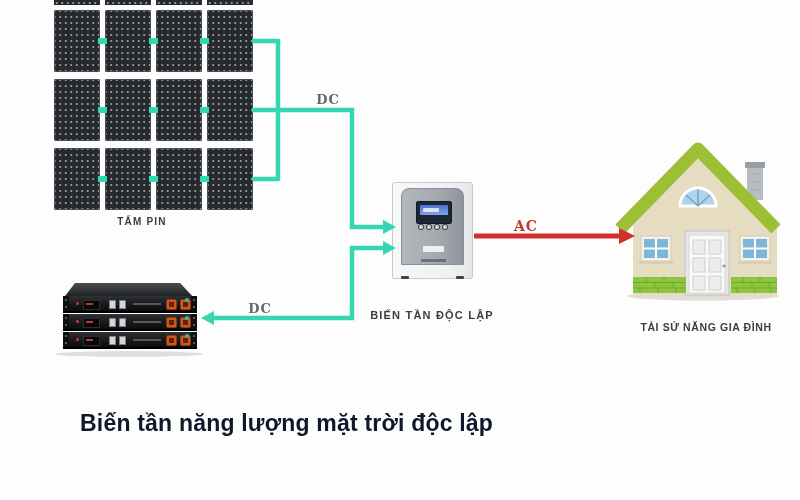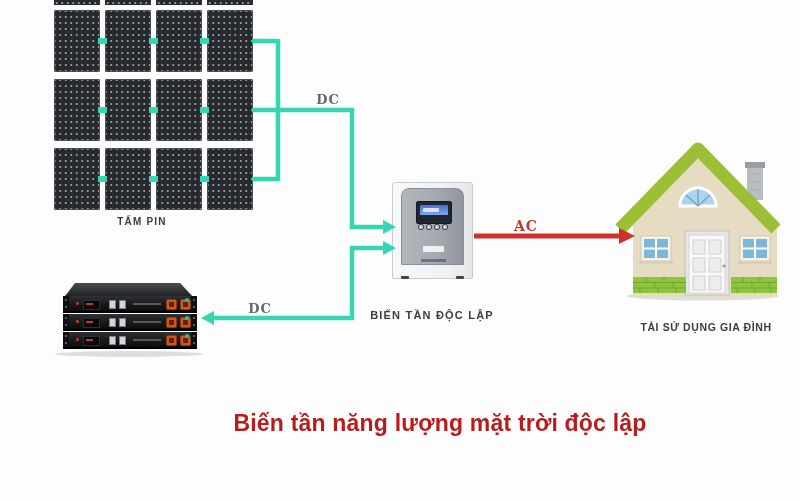--- a/index.html
+++ b/index.html
@@ -78,22 +78,22 @@
   
   .cap{
     position:absolute;font-weight:700;font-size:11px;letter-spacing:1.2px;
     color:#3c3c3c;text-align:center;line-height:15px;white-space:nowrap;
   }
   .wlabel{
     position:absolute;font-family:"DejaVu Serif",serif;font-weight:700;
     font-size:13px;letter-spacing:1px;text-align:center;width:40px;
   }
   #main-title{
-    position:absolute;left:80px;top:410px;width:720px;text-align:center;
-    font-weight:700;font-size:23px;color:#b91c1c;letter-spacing:.2px;
+    position:absolute;left:80px;top:410px;width:720px;text-align:left;
+    font-weight:700;font-size:23px;color:#0f172a;letter-spacing:.2px;
   }
 
   
   #overlay{position:absolute;left:0;top:0;width:800px;height:500px;pointer-events:none;}
 </style>
 </head>
 <body>
 
 <div id="canvas">
 
@@ -181,21 +181,21 @@
           <div class="bsw" style="left:46px"></div>
           <div class="bsw" style="left:56px"></div>
           <div class="btxt"></div>
           <div class="bconn" style="left:103px;background:#d1571f"></div>
           <div class="bconn" style="left:117px;background:#d1571f"></div>
           <div class="bdot"></div>
         </div>
       </div>
   </div>
 
-  <div class="cap" style="left:616px;top:320px;width:180px;font-size:10.5px;letter-spacing:.6px;">TẢI SỬ DỤNG GIA ĐÌNH</div>
+  <div class="cap" style="left:616px;top:320px;width:180px;font-size:10.5px;letter-spacing:.6px;">TẢI SỬ NĂNG GIA ĐÌNH</div>
 
   <div class="wlabel" style="left: 308px; top: 92px; color: rgb(92, 107, 100);">DC</div>
   <div class="wlabel" style="left: 240px; top: 301px; color: rgb(92, 107, 100);">DC</div>
   <div class="wlabel" style="left: 506px; top: 218px; font-size: 14px; color: rgb(192, 57, 43);">AC</div>
 
   <div id="main-title">Biến tần năng lượng mặt trời độc lập</div>
 
   <svg id="overlay" viewBox="0 0 800 500">
 
     <g>

